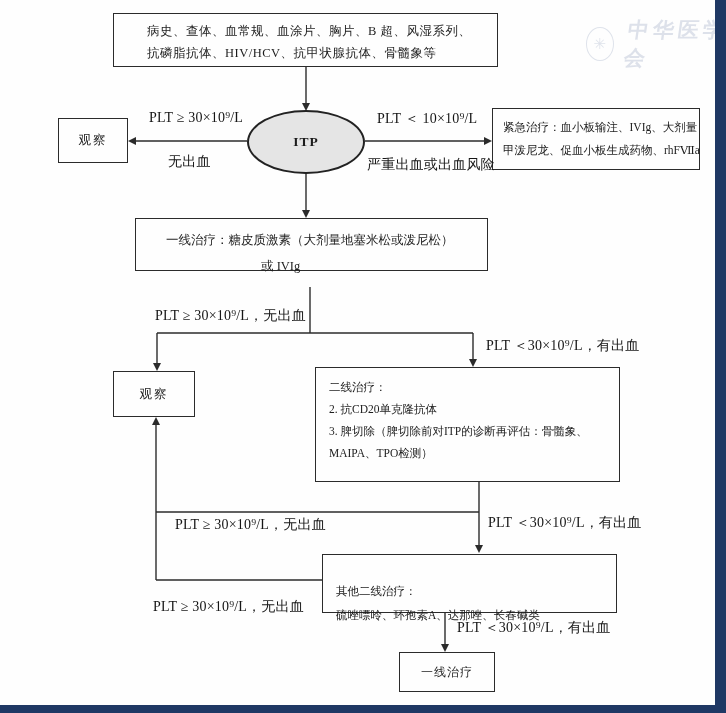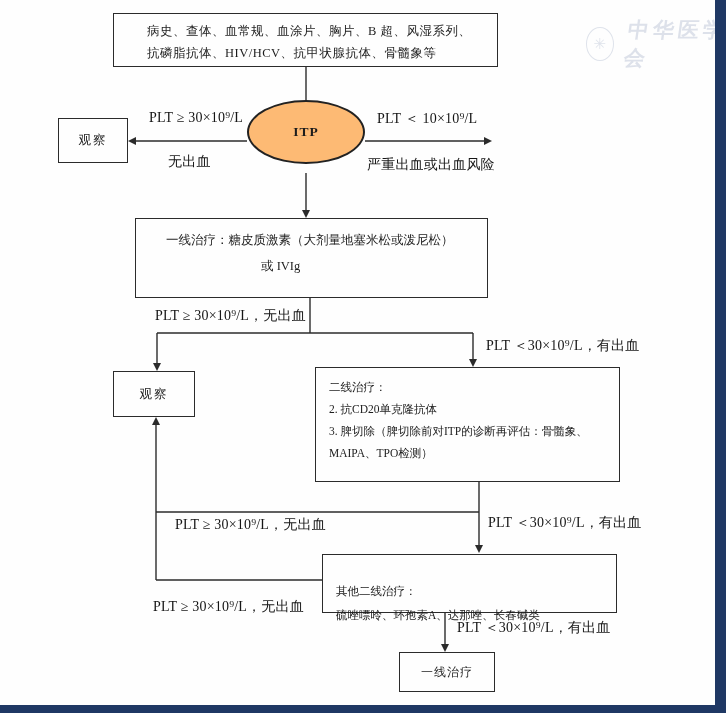--- a/index.html
+++ b/index.html
@@ -13,36 +13,36 @@
   }
   .node{
     position:absolute;
     border:1.5px solid #2b2b2b;
     background:#fefefe;
     box-sizing:border-box;
   }
   .node .bline{white-space:nowrap;}
   .center-node{display:flex;align-items:center;justify-content:center;}
   #node-itp{
-    position:absolute;left:247px;top:100px;width:118px;height:64px;
+    position:absolute;left:247px;top:110px;width:118px;height:64px;
     border:2px solid #222;border-radius:50%;
     display:flex;align-items:center;justify-content:center;
     font-weight:700;font-size:13.5px;letter-spacing:1px;
-    background:#fdba74;box-sizing:border-box;text-align:center;
+    background:#e5e5e5;box-sizing:border-box;text-align:center;
   }
   .edge-label{
     position:absolute;
     font-size:14px;font-weight:400;
     white-space:nowrap;letter-spacing:0.2px;color:#151515;
   }
   #svg-edges{position:absolute;left:0;top:0;}
   #node-workup{left:113px;top:13px;width:385px;height:54px;padding:6px 0 0 33px;line-height:22px;font-size:12.5px;letter-spacing:0.5px;}
   #node-observe-1{left:58px;top:118px;width:70px;height:45px;font-size:12.5px;letter-spacing:2px;}
   #node-emergency{left:492px;top:108px;width:208px;height:62px;padding:7px 0 0 10px;line-height:23px;font-size:11.5px;}
-  #node-firstline{left:135px;top:218px;width:353px;height:80px;font-size:12.5px;}
+  #node-firstline{left:135px;top:218px;width:353px;height:53px;font-size:12.5px;}
   #node-firstline .l1{position:absolute;left:30px;top:13px;white-space:nowrap;}
   #node-firstline .l2{position:absolute;left:125px;top:39px;white-space:nowrap;}
   #node-observe-2{left:113px;top:371px;width:82px;height:46px;font-size:12.5px;letter-spacing:2px;}
   #node-secondline{left:315px;top:367px;width:305px;height:115px;padding:8px 0 0 13px;line-height:22px;font-size:11.5px;}
   #node-other-secondline{left:322px;top:554px;width:295px;height:59px;padding:24px 0 0 13px;line-height:24px;font-size:11.5px;}
   #node-clinical-trial{left:399px;top:652px;width:96px;height:40px;font-size:12px;letter-spacing:1px;}
   #watermark{position:absolute;left:586px;top:24px;height:40px;display:flex;align-items:center;opacity:0.45;pointer-events:none;}
   #watermark .wm-circle{
     width:32px;height:32px;border:1.5px solid #b9c2d4;border-radius:50%;
     display:flex;align-items:center;justify-content:center;color:#b9c2d4;font-size:15px;
@@ -105,20 +105,24 @@
 
   <div class="node" id="node-workup">
     <div class="bline">病史、查体、血常规、血涂片、胸片、B 超、风湿系列、</div>
     <div class="bline">抗磷脂抗体、HIV/HCV、抗甲状腺抗体、骨髓象等</div>
   </div>
 
   <div id="node-itp">ITP</div>
 
   <div class="node center-node" id="node-observe-1">观察</div>
 
+  <div class="node" id="node-emergency">
+    <div class="bline">紧急治疗：血小板输注、IVIg、大剂量</div>
+    <div class="bline">甲泼尼龙、促血小板生成药物、rhFⅦa</div>
+  </div>
 
   <div class="node" id="node-firstline">
     <div class="l1 bline">一线治疗：糖皮质激素（大剂量地塞米松或泼尼松）</div>
     <div class="l2 bline">或 IVIg</div>
   </div>
 
   <div class="node center-node" id="node-observe-2">观察</div>
 
   <div class="node" id="node-secondline">
     <div class="bline">二线治疗：</div>

